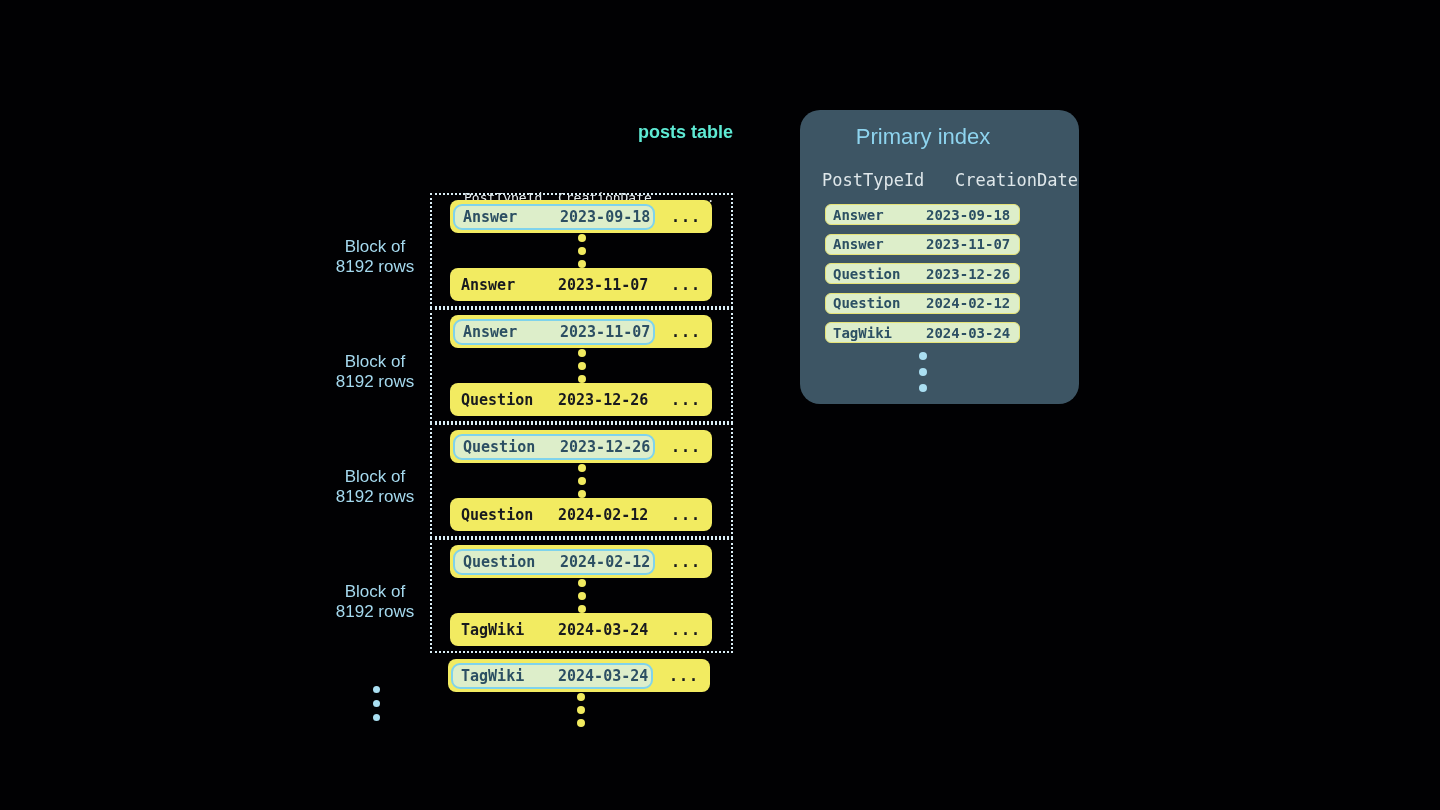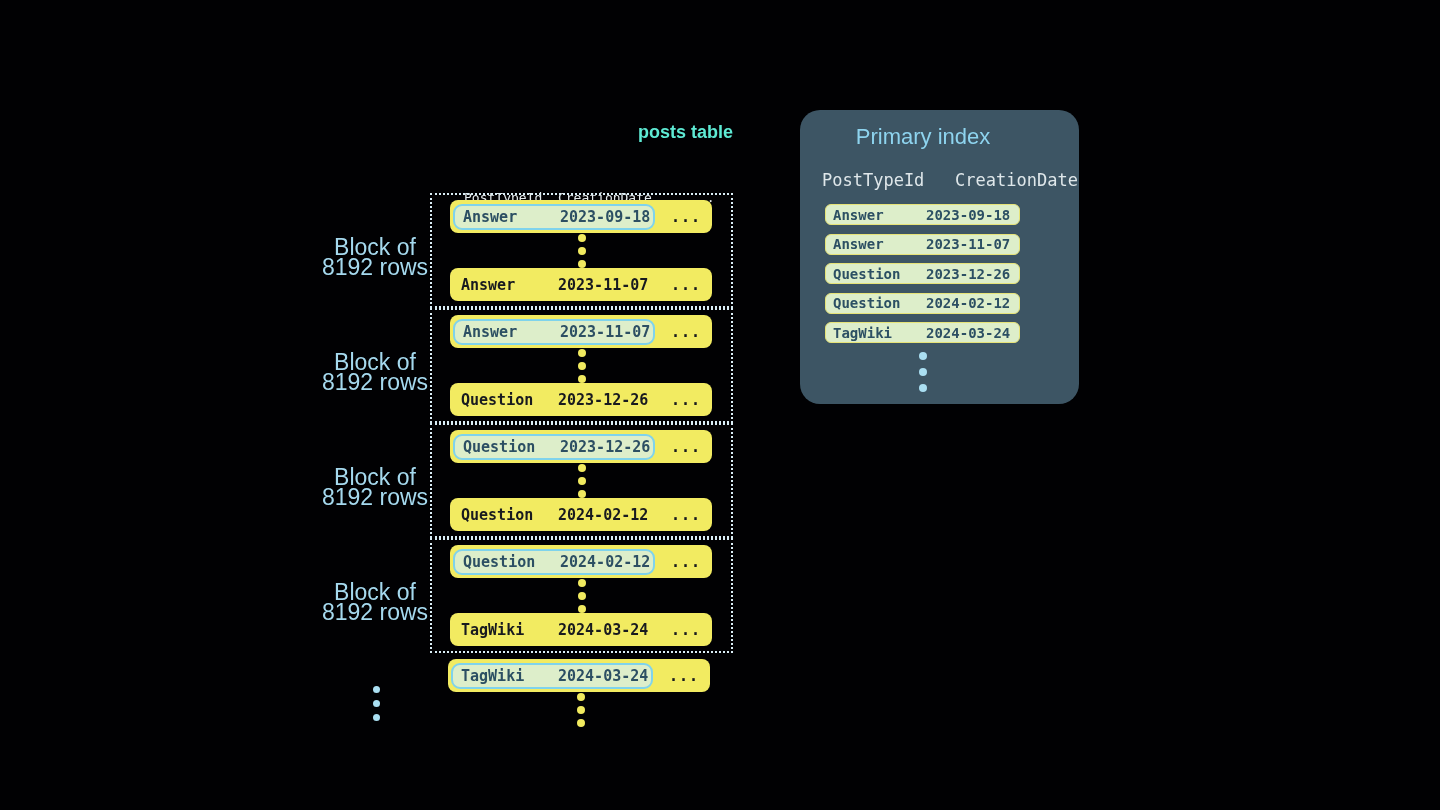--- a/index.html
+++ b/index.html
@@ -59,21 +59,21 @@
   .vdots{display:flex;flex-direction:column;align-items:center;gap:5px;align-self:center;}
   .vdots i{width:8px;height:8px;border-radius:50%;background:#f1ea5f;display:block;}
   .vdots.blue i{background:#aadff2;}
   .vdots.small i{width:7px;height:7px;}
   .vdots.gap8{gap:8px;}
   .vdots.gap7{gap:7px;}
 
   .block-label{
     left:295px;width:160px;
     text-align:center;
-    font-size:23px;line-height:20px;
+    font-size:17px;line-height:20px;
     color:#a5d9ee;
   }
   .l1{top:237px}.l2{top:352px}.l3{top:467px}.l4{top:582px}
 
   .overflow-row{left:448px;top:659px;margin-left:0;}
   .bottom-dots{left:559px;top:693px;width:44px;}
   .left-dots{left:354px;top:686px;width:44px;}
 
   
   .panel{

